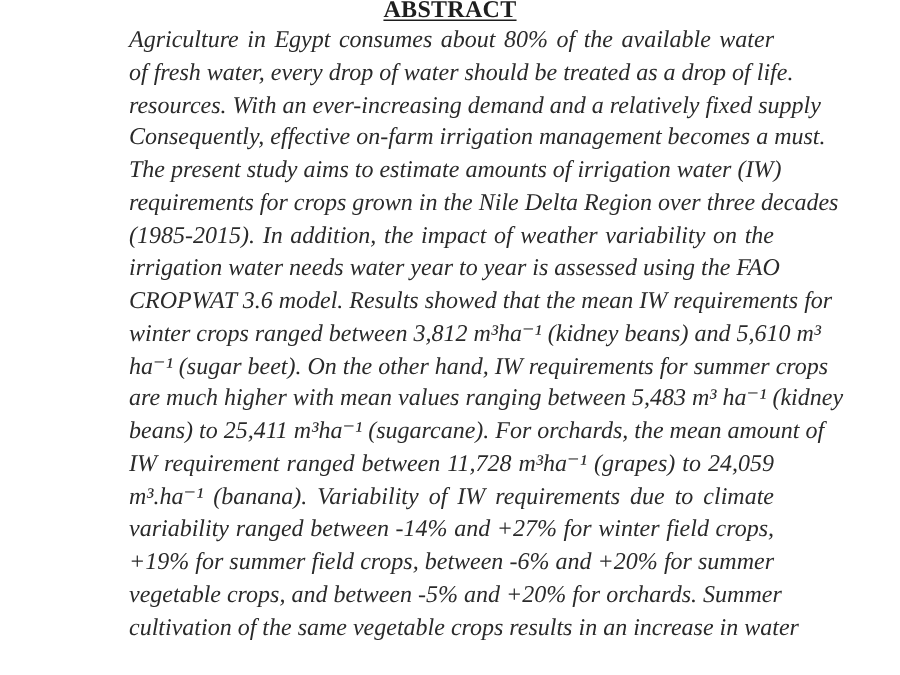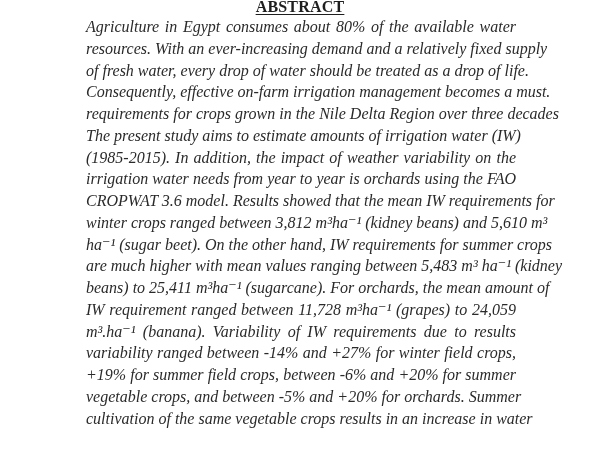--- a/index.html
+++ b/index.html
@@ -54,33 +54,33 @@
       text-align-last: justify;
     }
   </style>
 </head>
 <body>
 
 <div class="page">
   <div class="title">ABSTRACT</div>
   <div class="abstract">
     <span class="line">Agriculture in Egypt consumes about 80% of the available water</span>
+    <span class="line">of fresh water, every drop of water should be treated as a drop of life.</span>
     <span class="line">resources. With an ever-increasing demand and a relatively fixed supply</span>
-    <span class="line">of fresh water, every drop of water should be treated as a drop of life.</span>
     <span class="line">Consequently, effective on-farm irrigation management becomes a must.</span>
+    <span class="line">The present study aims to estimate amounts of irrigation water (IW)</span>
     <span class="line">requirements for crops grown in the Nile Delta Region over three decades</span>
-    <span class="line">The present study aims to estimate amounts of irrigation water (IW)</span>
     <span class="line">(1985-2015). In addition, the impact of weather variability on the</span>
-    <span class="line">irrigation water needs from year to year is orchards using the FAO</span>
+    <span class="line">irrigation water needs water year to year is assessed using the FAO</span>
     <span class="line">CROPWAT 3.6 model. Results showed that the mean IW requirements for</span>
     <span class="line">winter crops ranged between 3,812 m³ha⁻¹ (kidney beans) and 5,610 m³</span>
     <span class="line">ha⁻¹ (sugar beet). On the other hand, IW requirements for summer crops</span>
     <span class="line">are much higher with mean values ranging between 5,483 m³ ha⁻¹ (kidney</span>
     <span class="line">beans) to 25,411 m³ha⁻¹ (sugarcane). For orchards, the mean amount of</span>
     <span class="line">IW requirement ranged between 11,728 m³ha⁻¹ (grapes) to 24,059</span>
-    <span class="line">m³.ha⁻¹ (banana). Variability of IW requirements due to results</span>
+    <span class="line">m³.ha⁻¹ (banana). Variability of IW requirements due to climate</span>
     <span class="line">variability ranged between -14% and +27% for winter field crops,</span>
     <span class="line">+19% for summer field crops, between -6% and +20% for summer</span>
     <span class="line">vegetable crops, and between -5% and +20% for orchards. Summer</span>
     <span class="line">cultivation of the same vegetable crops results in an increase in water</span>
 
   </div>
 </div>
 
 </body></html>

